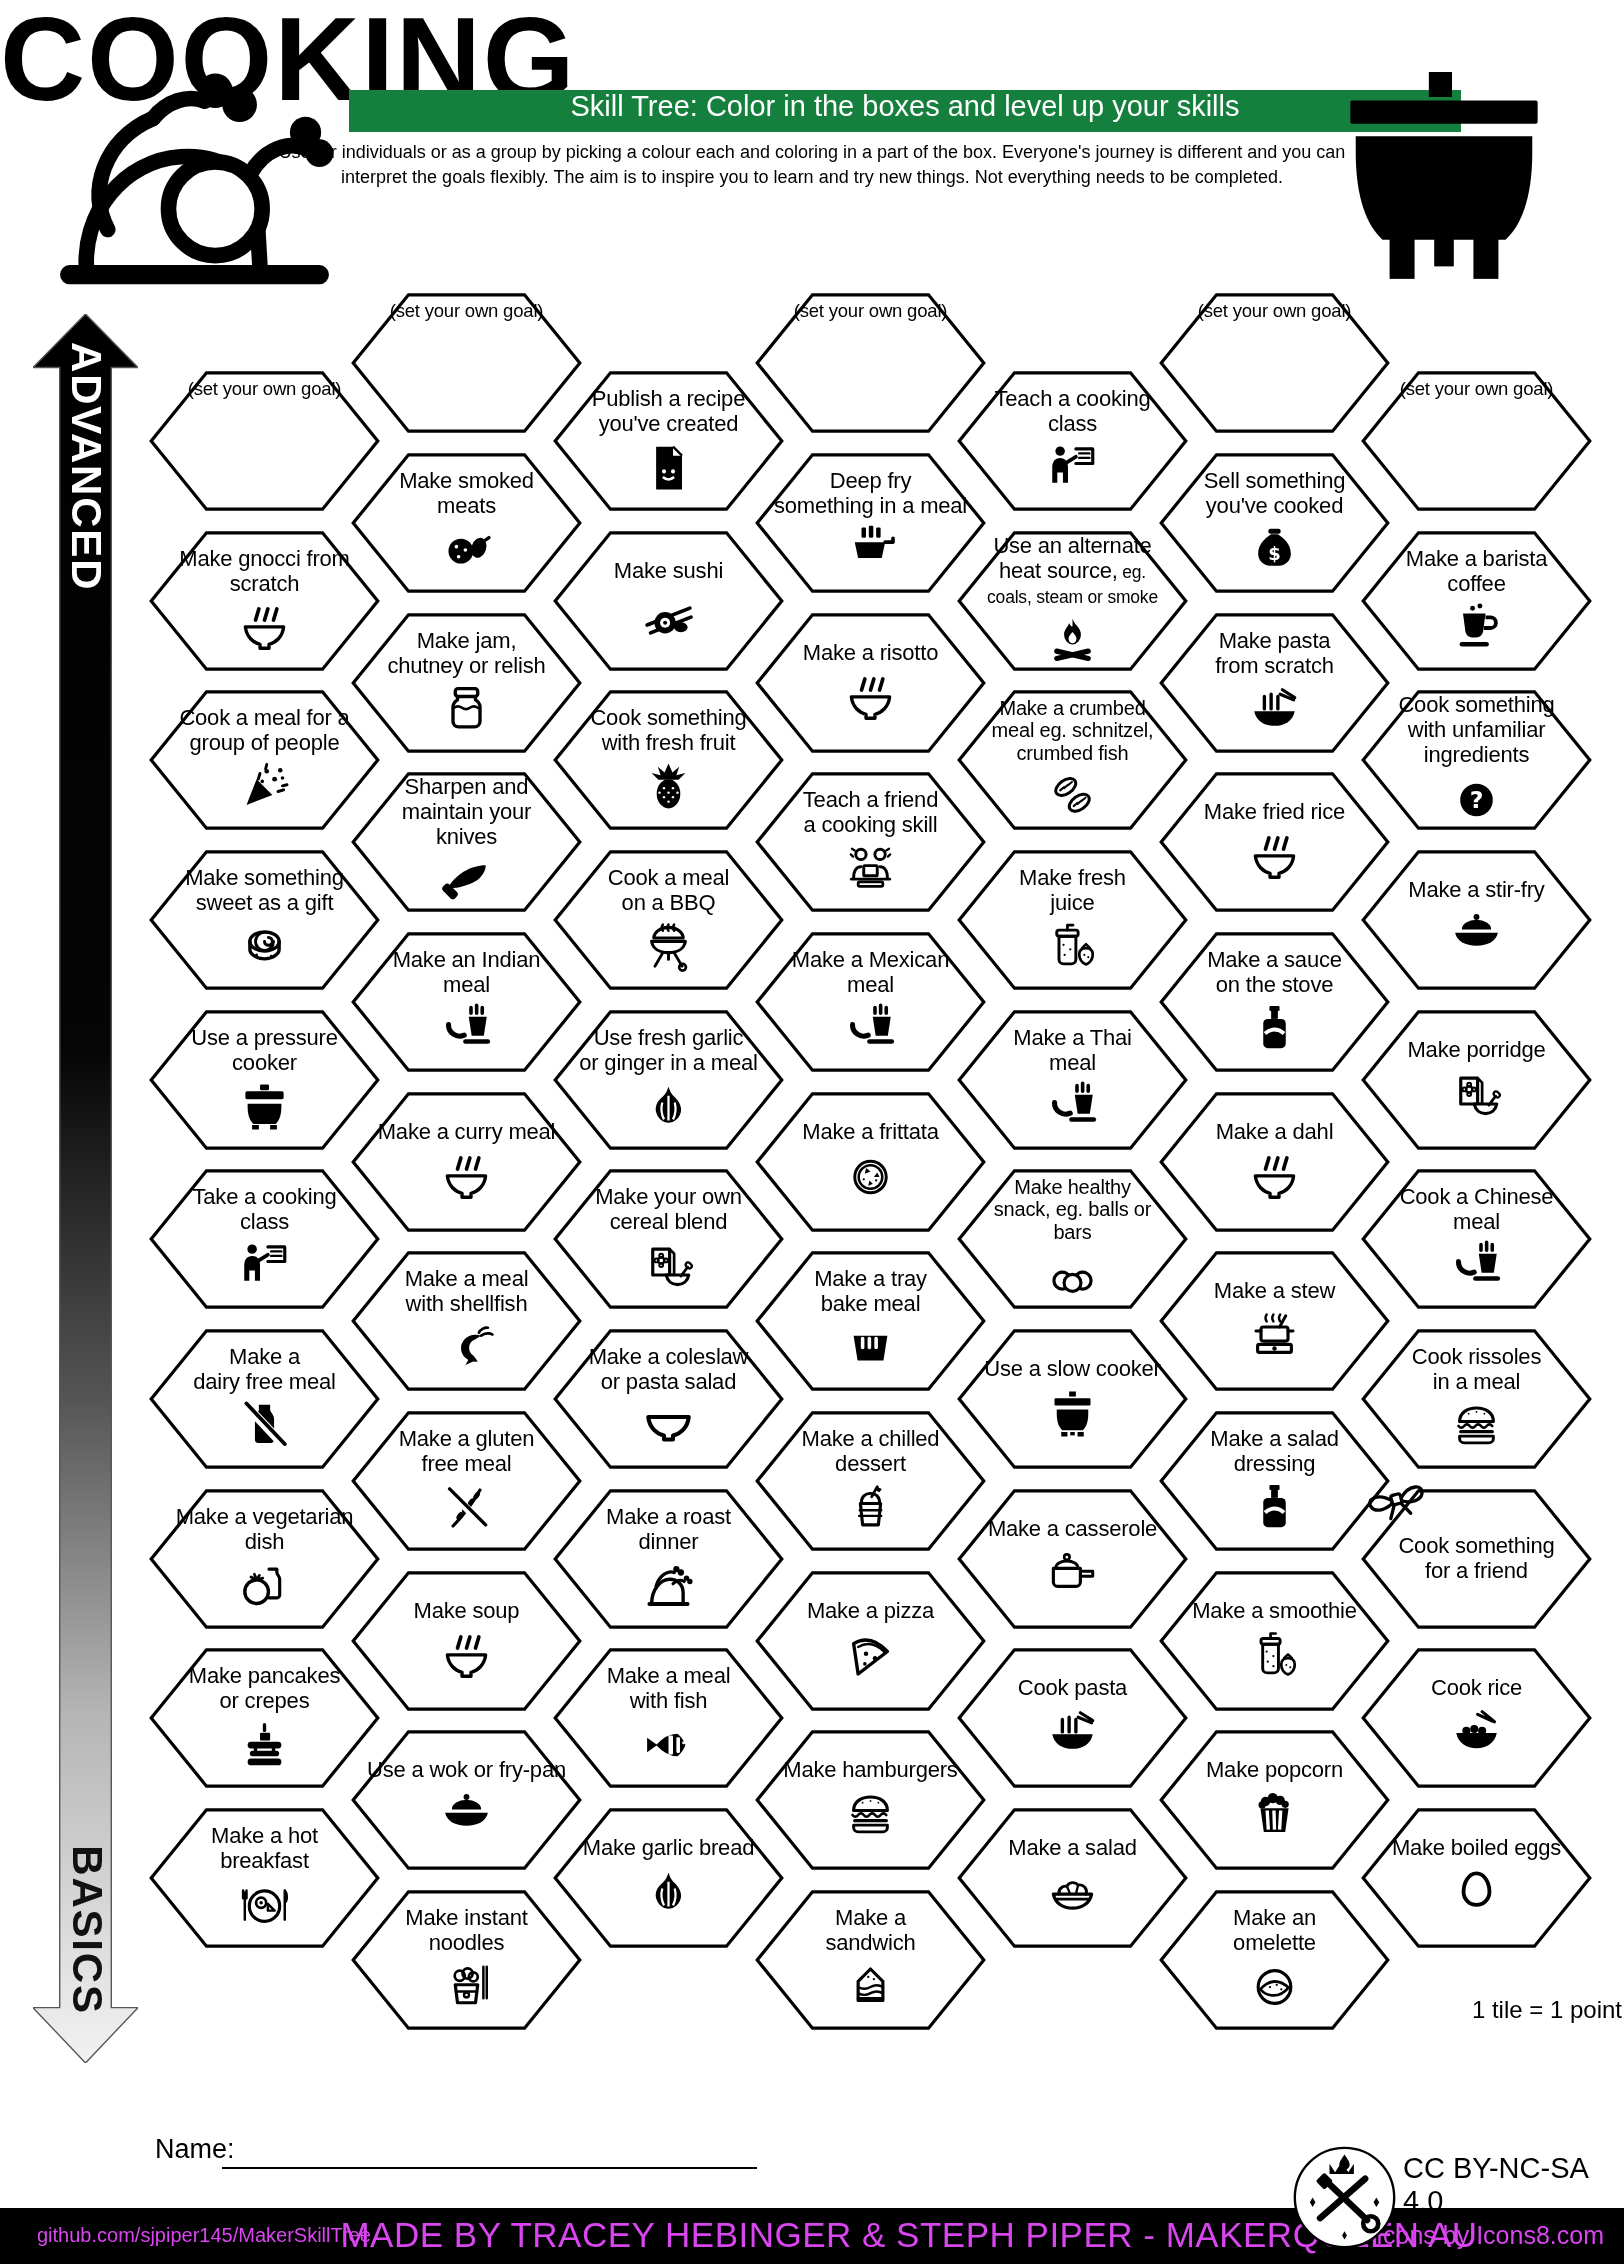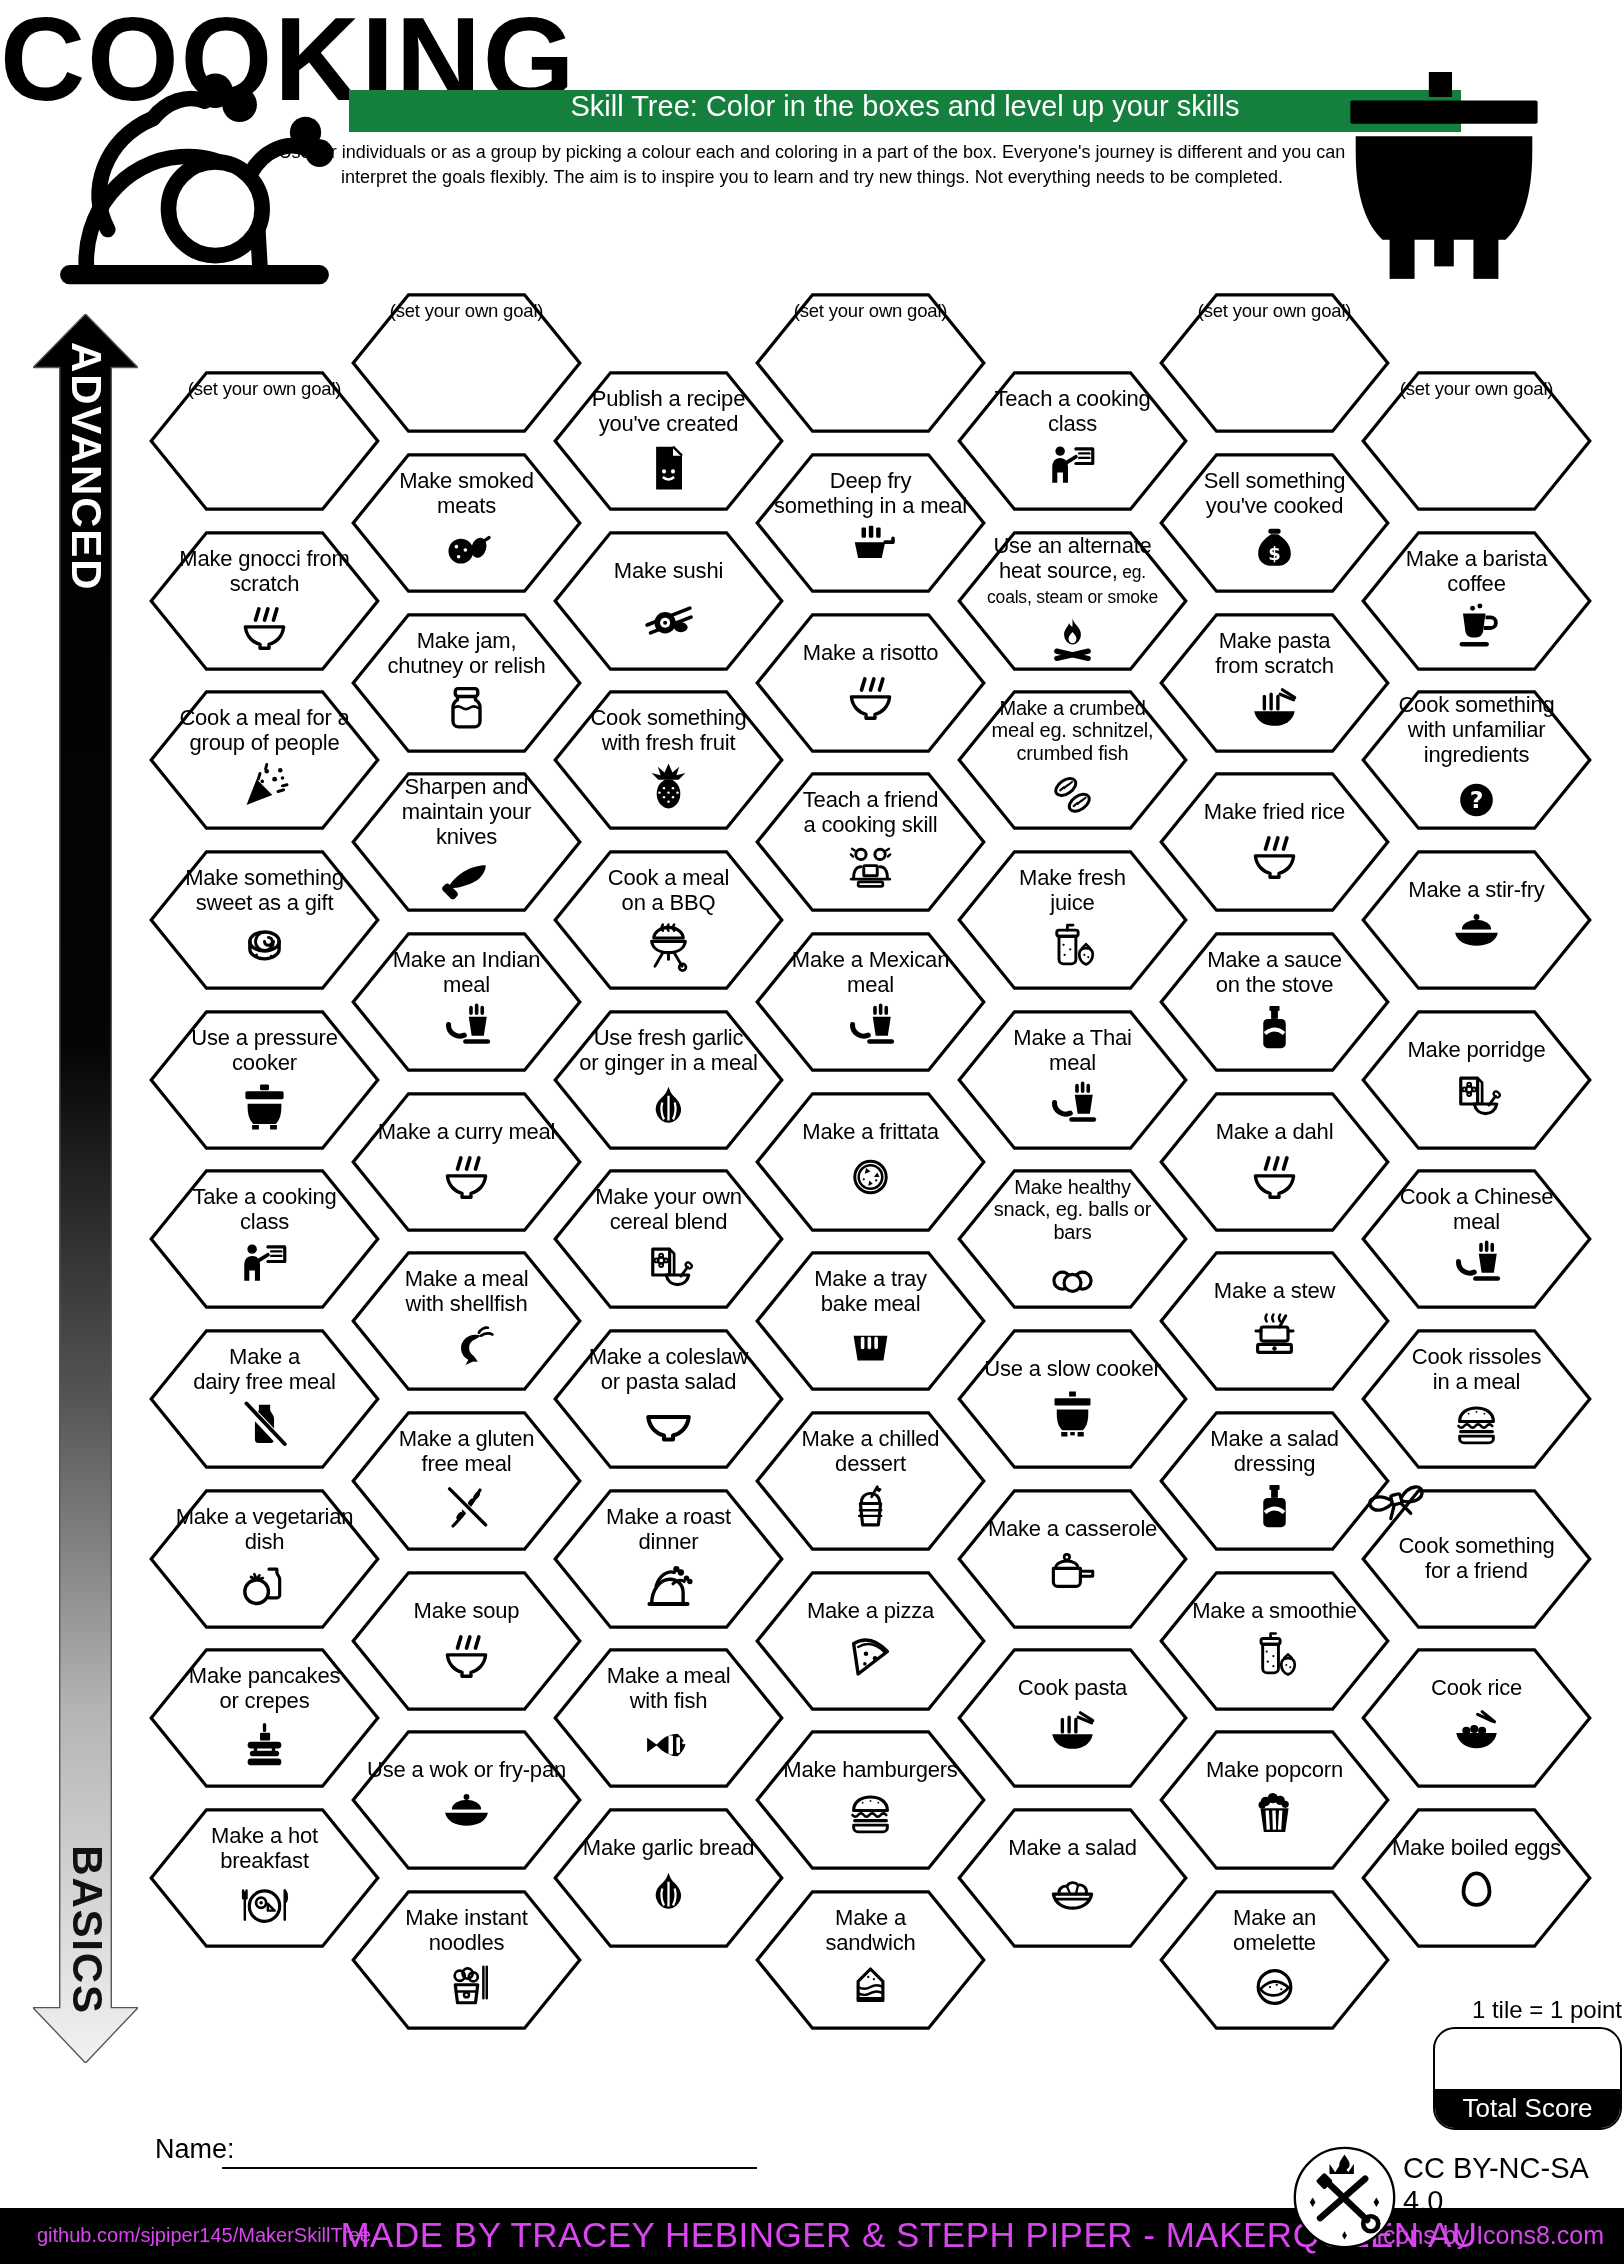--- a/index.html
+++ b/index.html
@@ -1203,23 +1203,20 @@
           </svg>
         </div>
       </div>
     </div>
 
 
   <div class="name-row">Name:</div>
   <div class="name-line"></div>
 
   <div class="score-note">1 tile = 1 point</div>
-  <div class="score-box">
-    <div class="score-bottom">Total Score</div>
-  </div>
   <div class="license">CC BY-NC-SA 4.0</div>
 
   <svg class="logo" viewBox="0 0 112 112">
     <circle cx="56" cy="56" r="53" fill="#fff" stroke="#000" stroke-width="2.5"></circle>
     <path d="M40 20 l6 9 7-11 7 11 6-9 v11 h-26 z" fill="#000"></path>
     <path d="M30 78 L78 36" stroke="#000" stroke-width="7" stroke-linecap="round"></path>
     <path d="M36 38 L80 80" stroke="#000" stroke-width="7" stroke-linecap="round"></path>
     <rect x="28" y="32" width="13" height="13" rx="2" fill="#000" transform="rotate(45 34.5 38.5)"></rect>
     <circle cx="84" cy="84" r="8" fill="none" stroke="#000" stroke-width="5"></circle>
     <path d="M56 10 c3.5 5.5 5.5 7.5 5.5 11 a5.5 5.5 0 0 1 -11 0 c0 -3.5 2 -5.5 5.5 -11 z" fill="#000"></path>

